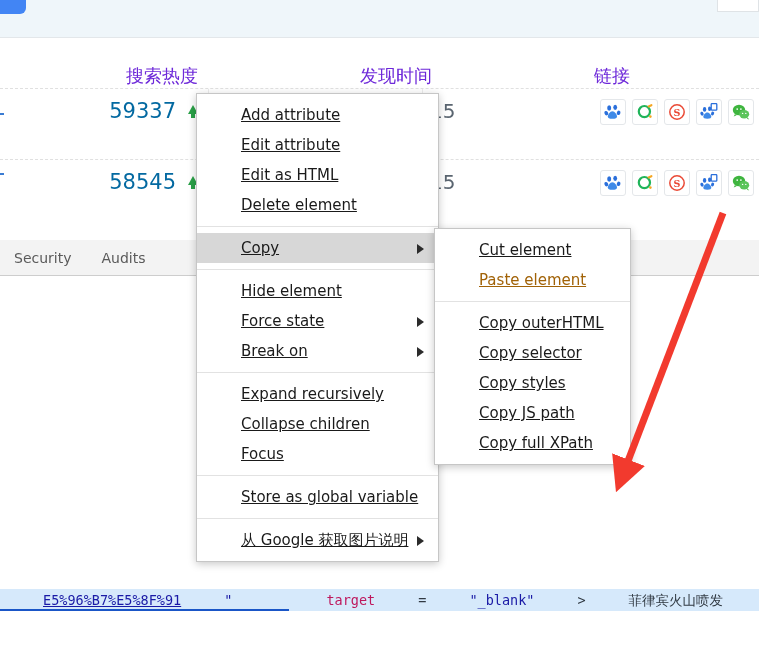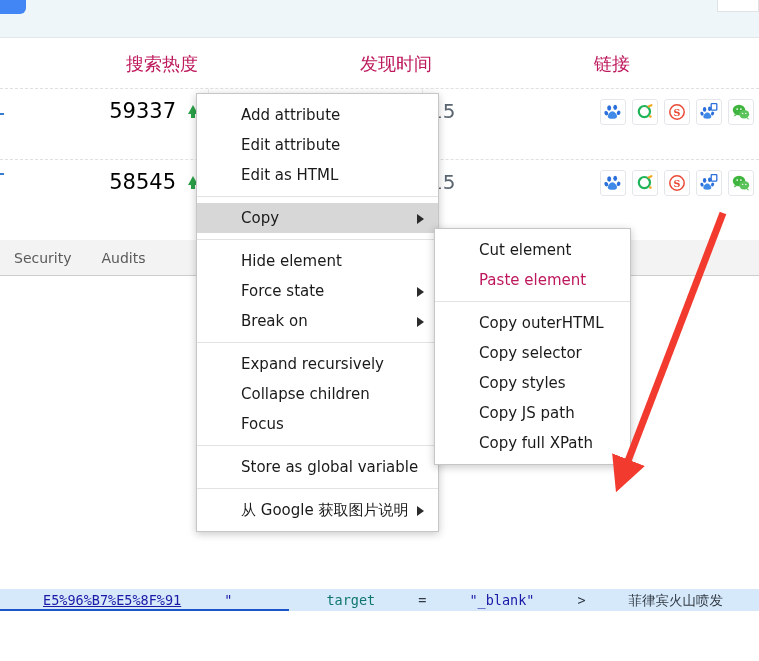--- a/index.html
+++ b/index.html
@@ -60,22 +60,22 @@
     left: 0; top: 38px;
     width: 759px;
   }
   .tbl-head {
     position: relative;
     height: 50px;
     border-bottom: 1px dashed #e0e0e0;
   }
   .th {
     position: absolute;
-    top: 14px;
-    color: #be185d;
+    top: 26px;
+    color: #6d28d9;
     font-size: 18px;
     font-family: Liberation Sans, sans-serif;
     white-space: nowrap;
   }
   .th-heat  { left: 126px; }
   .th-time  { left: 360px; }
   .th-link  { left: 594px; }
 
   .tbl-row {
     position: relative;
@@ -93,21 +93,21 @@
     background: #3b7cd3;
   }
   .cell-linkstub.b2 { top: 13px; }
   .cell-heat {
     position: absolute;
     left: 96px;
     top: 10px;
     width: 80px;
     text-align: right;
     font-size: 21px;
-    color: #000000;
+    color: #0369a1;
     font-family: "DejaVu Sans", sans-serif;
   }
   .cell-trend {
     position: absolute;
     left: 188px;
     top: 16px;
     width: 0; height: 0;
     border-left: 5px solid transparent;
     border-right: 5px solid transparent;
     border-bottom: 9px solid #2aa148;
@@ -209,21 +209,21 @@
     background: #d6e9fb;
     font-family: "DejaVu Sans Mono", monospace;
     font-size: 13.5px;
     line-height: 22px;
     white-space: nowrap;
     overflow: hidden;
   }
   .code-bar span { white-space: pre; padding-left: 43px; }
   .c-attrval  { color: #1a1aa6; text-decoration: underline; }
   .c-quote    { color: #1a1aa6; }
-  .c-attr     { color: #0f766e; }
+  .c-attr     { color: #be185d; }
   .c-punct    { color: #303942; }
   .c-tag      { color: #881280; }
   .c-text     { color: #303942; }
   .c-ret      { color: #303942; font-style: italic; }
   .code-underline {
     position: absolute;
     left: 0;
     top: 369px;
     width: 289px;
     height: 2px;
@@ -262,26 +262,27 @@
     z-index: 60;
   }
   .ctx-item {
     position: relative;
     height: 30px;
     line-height: 30px;
     padding-left: 44px;
     padding-right: 30px;
     white-space: nowrap;
     cursor: default;
+    text-decoration: underline;
   }
   .ctx-item.highlight {
     background: #d7d7d7;
   }
   .ctx-item.disabled {
-    color: #be185d;
+    color: #a16207;
   }
   .ctx-sep {
     height: 1px;
     background: #e2e2e2;
     margin: 6px 0 6px 0;
   }
   .ctx-arrow {
     position: absolute;
     right: 14px;
     top: 11px;
@@ -447,20 +448,21 @@
   </div>
   <div class="code-underline"></div>
 
   <div class="dt-rest"></div>
 </div>
 
 <div class="ctx-menu ctx-main">
   <div class="ctx-item">Add attribute</div>
   <div class="ctx-item">Edit attribute</div>
   <div class="ctx-item">Edit as HTML</div>
+  <div class="ctx-item">Delete element</div>
 
   <div class="ctx-sep"></div>
 
   <div class="ctx-item highlight">
     <span>Copy</span>
     <span class="ctx-arrow"></span>
   </div>
 
   <div class="ctx-sep"></div>
 

